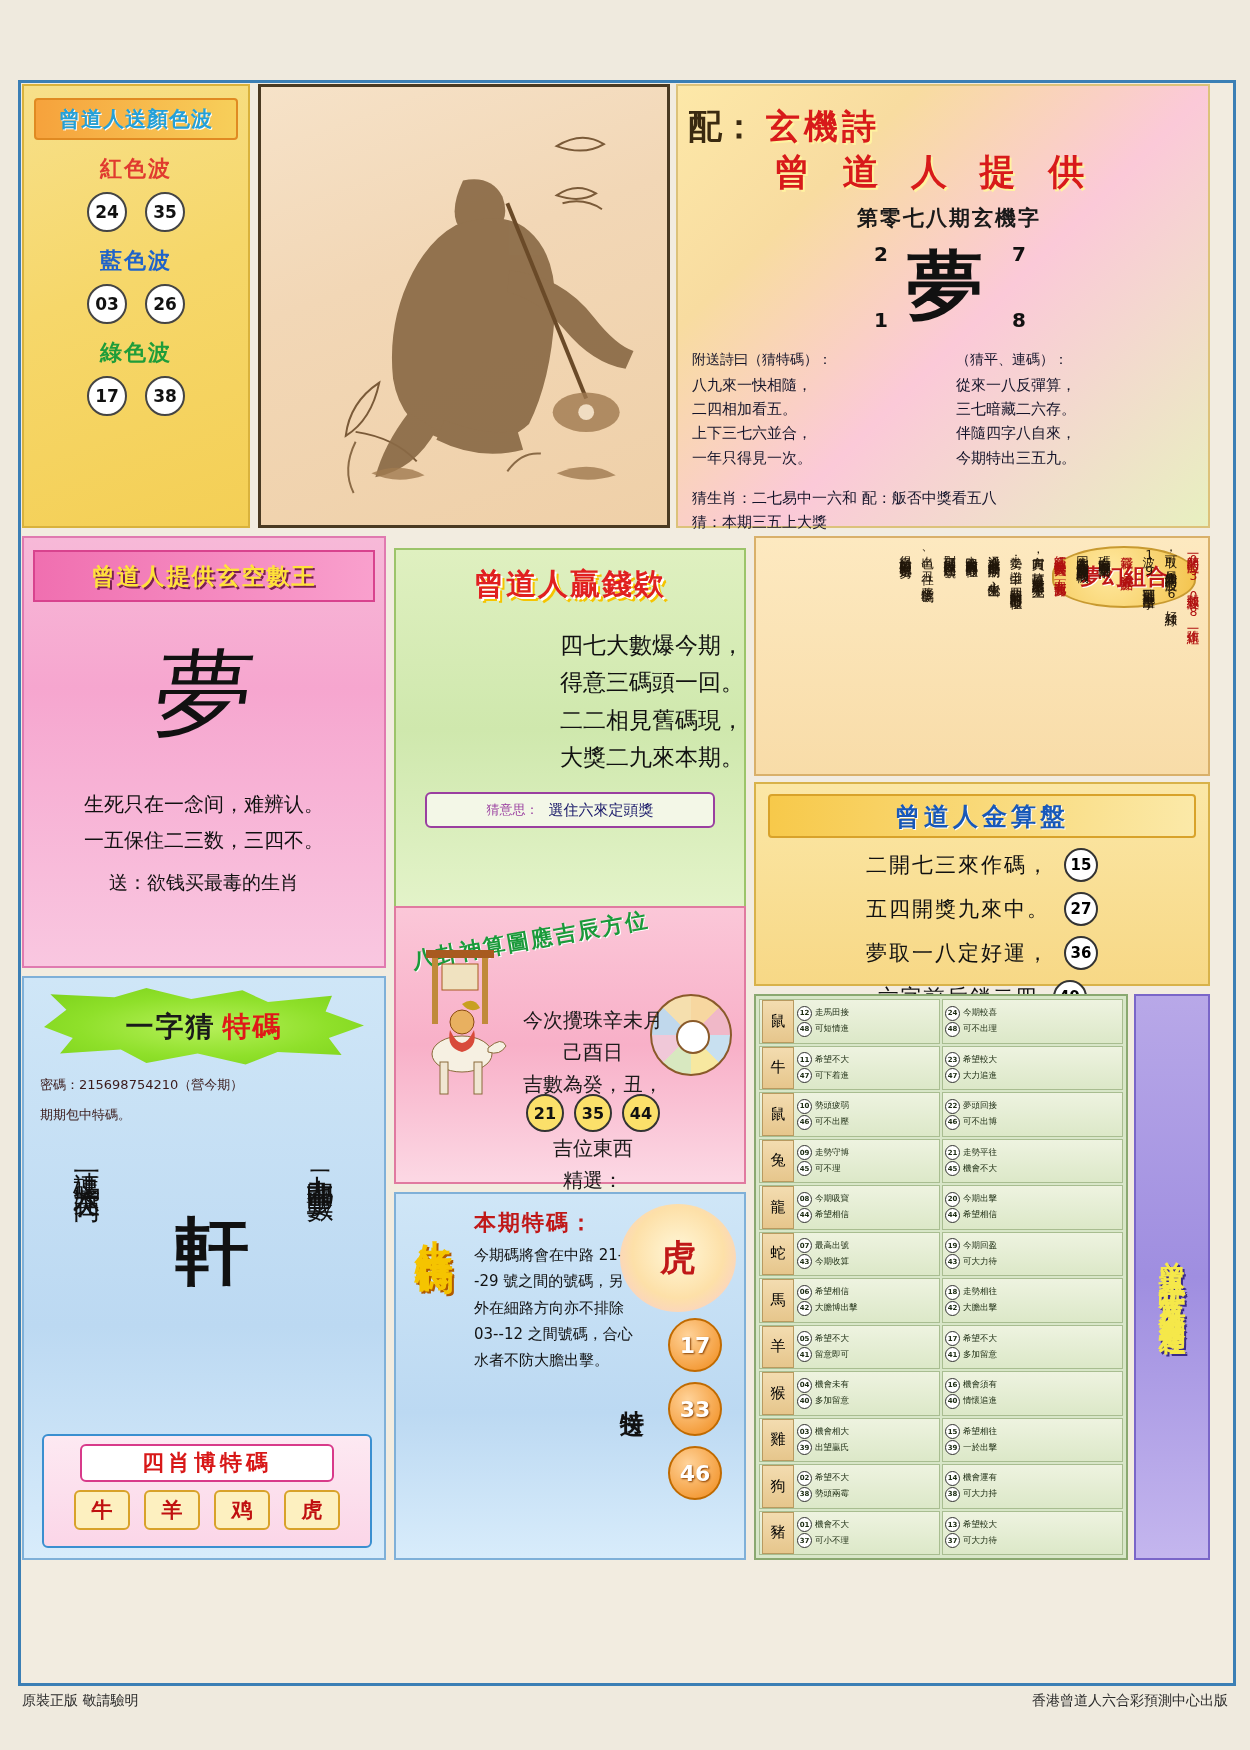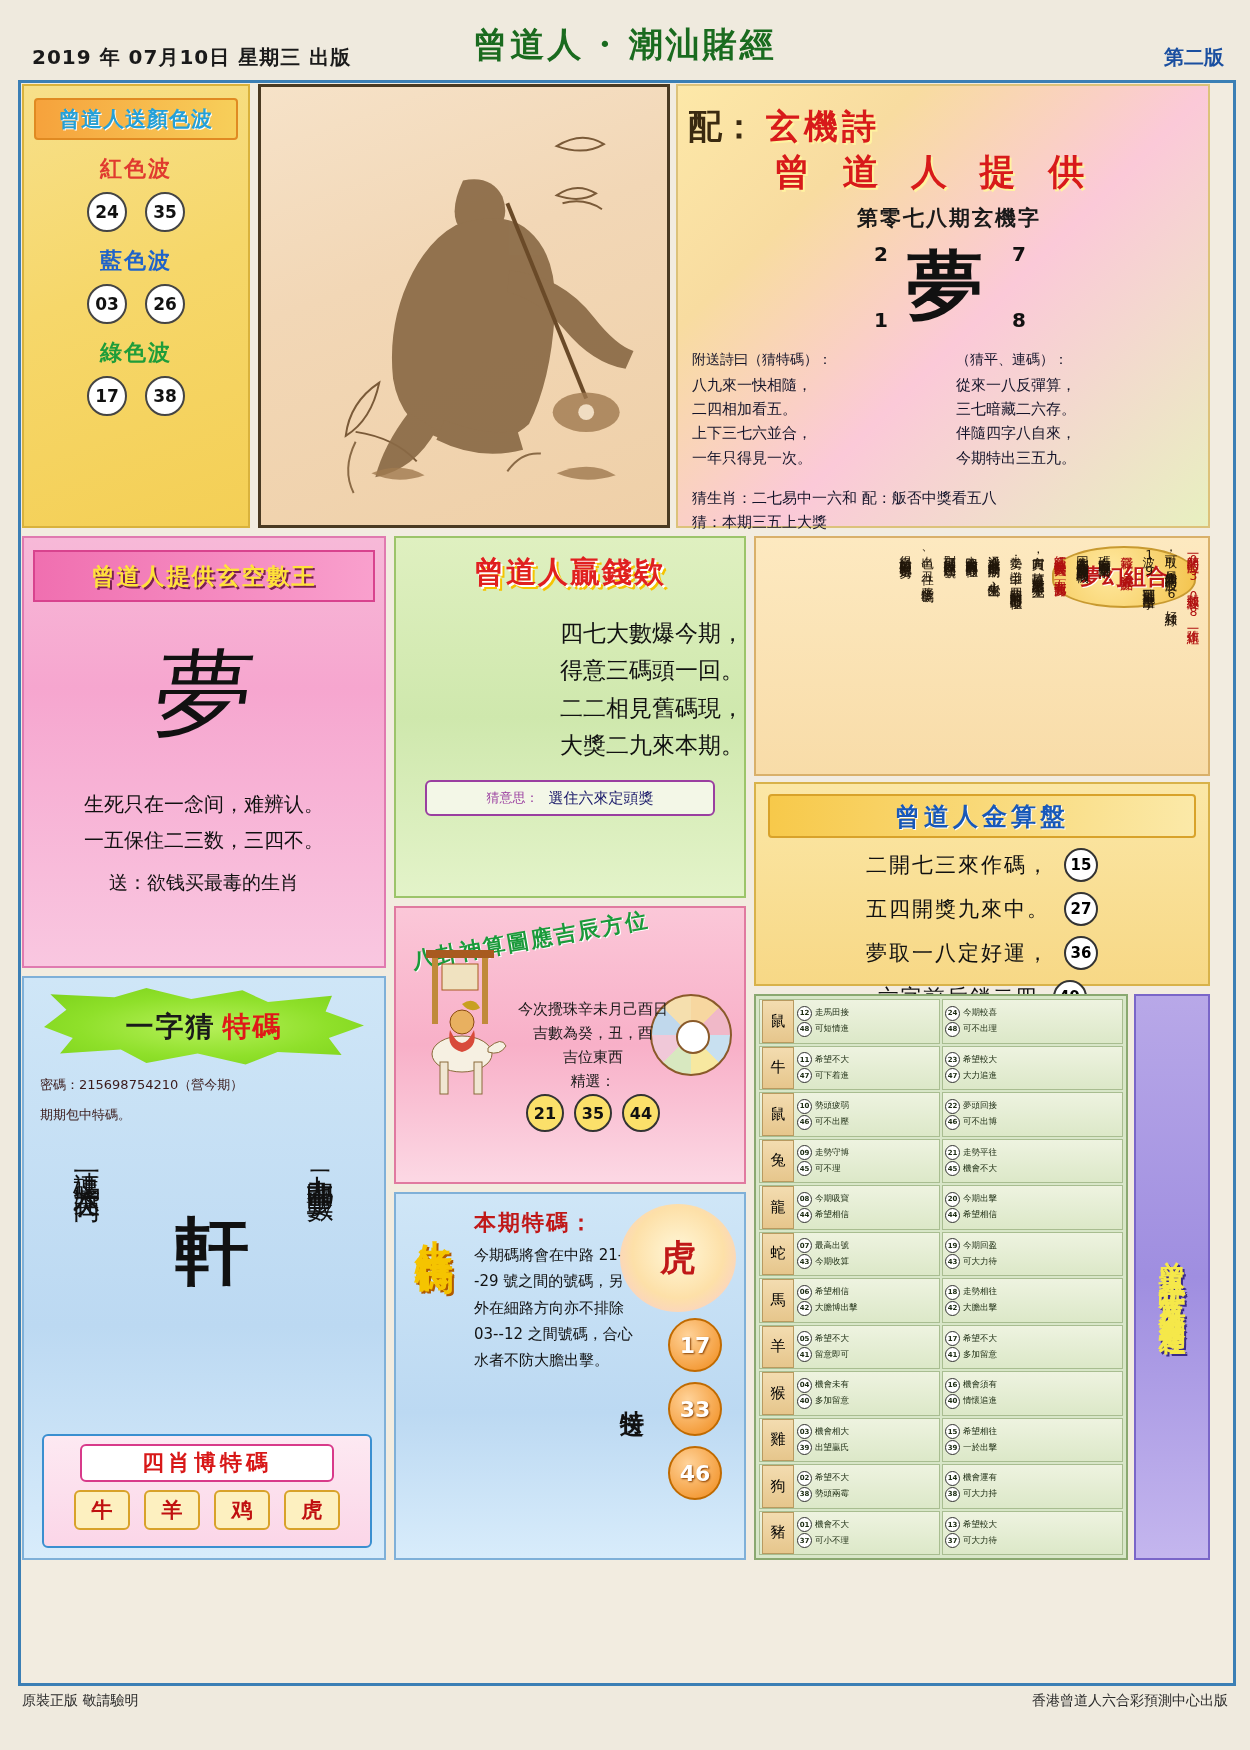--- a/index.html
+++ b/index.html
@@ -72,21 +72,21 @@
     background:linear-gradient(90deg,#f06fb0,#f9a0cd);border:2px solid #d8438e;
     display:flex;align-items:center;justify-content:center;
     font-family:"DejaVu Serif","Liberation Serif",serif;font-weight:bold;font-size:23px;color:#ffe23a;
     text-shadow:2px 2px 0 #7a2050;letter-spacing:2px;}
   .xk-glyph{margin:4px auto 0;width:338px;height:180px;display:flex;align-items:center;justify-content:center;
     font-family:"DejaVu Serif","Liberation Serif",serif;font-size:96px;color:#111;transform:skewX(-8deg);}
   .xk-l{text-align:center;font-size:20px;color:#111;line-height:1.8;font-family:"DejaVu Serif","Liberation Serif",serif;}
   .xk-send{margin-top:12px;text-align:center;font-size:19px;color:#111;font-family:"DejaVu Serif","Liberation Serif",serif;}
 
   
-  #yingqian{left:394px;top:536px;width:352px;height:362px;
+  #yingqian{left:394px;top:548px;width:352px;height:362px;
     background:linear-gradient(180deg,#dff0c0 0%,#cfe8ad 50%,#e3f3c9 100%);border:2px solid #9cc46a;}
   .yq-title{margin:14px auto 0;width:328px;text-align:center;
     font-family:"DejaVu Serif","Liberation Serif",serif;font-size:30px;font-weight:bold;color:#e02020;
     text-shadow:2px 2px 0 #fff, 4px 4px 0 #f5c400;letter-spacing:2px;}
   .yq-poem{margin-top:22px;text-align:right;font-family:"DejaVu Serif","Liberation Serif",serif;
     font-size:23px;color:#111;line-height:1.62;}
   .yq-sub{margin-top:14px;text-align:center;font-family:"DejaVu Serif","Liberation Serif",serif;
     font-size:24px;font-weight:bold;color:#111;letter-spacing:2px;}
   .yq-bar{margin:16px auto 0;width:286px;height:32px;border:2px solid #9a3fa0;border-radius:6px;background:#f3f7e7;
     display:flex;align-items:center;justify-content:center;gap:10px;font-size:15px;color:#1a1a6a;}
@@ -145,21 +145,21 @@
   .yz-z{width:52px;height:36px;border:2px solid #d8a22a;border-radius:6px;background:#fdf0c0;
     display:flex;align-items:center;justify-content:center;
     font-family:"DejaVu Serif","Liberation Serif",serif;font-size:21px;font-weight:bold;color:#c01010;}
 
   
   #bagua{left:394px;top:906px;width:352px;height:278px;
     background:linear-gradient(180deg,#fbc7d8 0%,#f8b0c8 50%,#fcd8e4 100%);border:2px solid #e07aa0;}
   .bg-title{position:absolute;left:14px;top:10px;width:324px;
     font-family:"DejaVu Serif","Liberation Serif",serif;font-size:22px;font-weight:bold;color:#1a9a3a;
     text-shadow:1px 1px 0 #fff;transform:rotate(-10deg);letter-spacing:2px;}
-  .bg-txt{position:absolute;left:122px;top:89px;width:150px;text-align:center;font-size:15px;color:#1a1a1a;line-height:1.6;}
+  .bg-txt{position:absolute;left:122px;top:96px;width:150px;text-align:center;font-size:20px;color:#1a1a1a;line-height:1.6;}
   .bg-nums{position:absolute;left:122px;top:186px;width:150px;display:flex;justify-content:center;gap:10px;}
   .bg-n{width:34px;height:34px;border-radius:50%;background:#fbe06a;border:2px solid #333;
     display:flex;align-items:center;justify-content:center;font-size:16px;font-weight:bold;color:#111;}
   .horse{position:absolute;left:16px;top:36px;width:100px;height:200px;}
   .compass{position:absolute;right:12px;top:86px;width:78px;height:78px;border-radius:50%;
     background:conic-gradient(#f7d7a0 0 12.5%,#f0b8c8 0 25%,#c8e0f0 0 37.5%,#f7e8a0 0 50%,#d8e8c0 0 62.5%,#f0c8d8 0 75%,#c0d8ec 0 87.5%,#f5dfae 0 100%);
     border:2px solid #8a5a2a;}
   .compass:after{content:"";position:absolute;left:24px;top:24px;width:30px;height:30px;border-radius:50%;
     background:#fff;border:2px solid #8a5a2a;}
 
@@ -206,25 +206,20 @@
 
   
   .ft-left{position:absolute;left:22px;top:1692px;font-size:14px;color:#2a2a2a;}
   .ft-right{position:absolute;right:22px;top:1692px;font-size:14px;color:#2a2a2a;}
 </style>
 </head>
 <body>
 
 <div class="page">
 
-  <div class="hdr">
-    <div class="hdr-date">2019 年 07月10日   星期三  出版</div>
-    <div class="hdr-title">曾道人 · 潮汕賭經</div>
-    <div class="hdr-edition">第二版</div>
-  </div>
 
   <div class="frame"></div>
 
   <div class="box" id="colorwave">
     <div class="cw-title">曾道人送顏色波</div>
 
     <div class="cw-sec">
       <div class="cw-lab cw-red">紅色波</div>
       <div class="cw-balls">
         <div class="ball">24</div>

